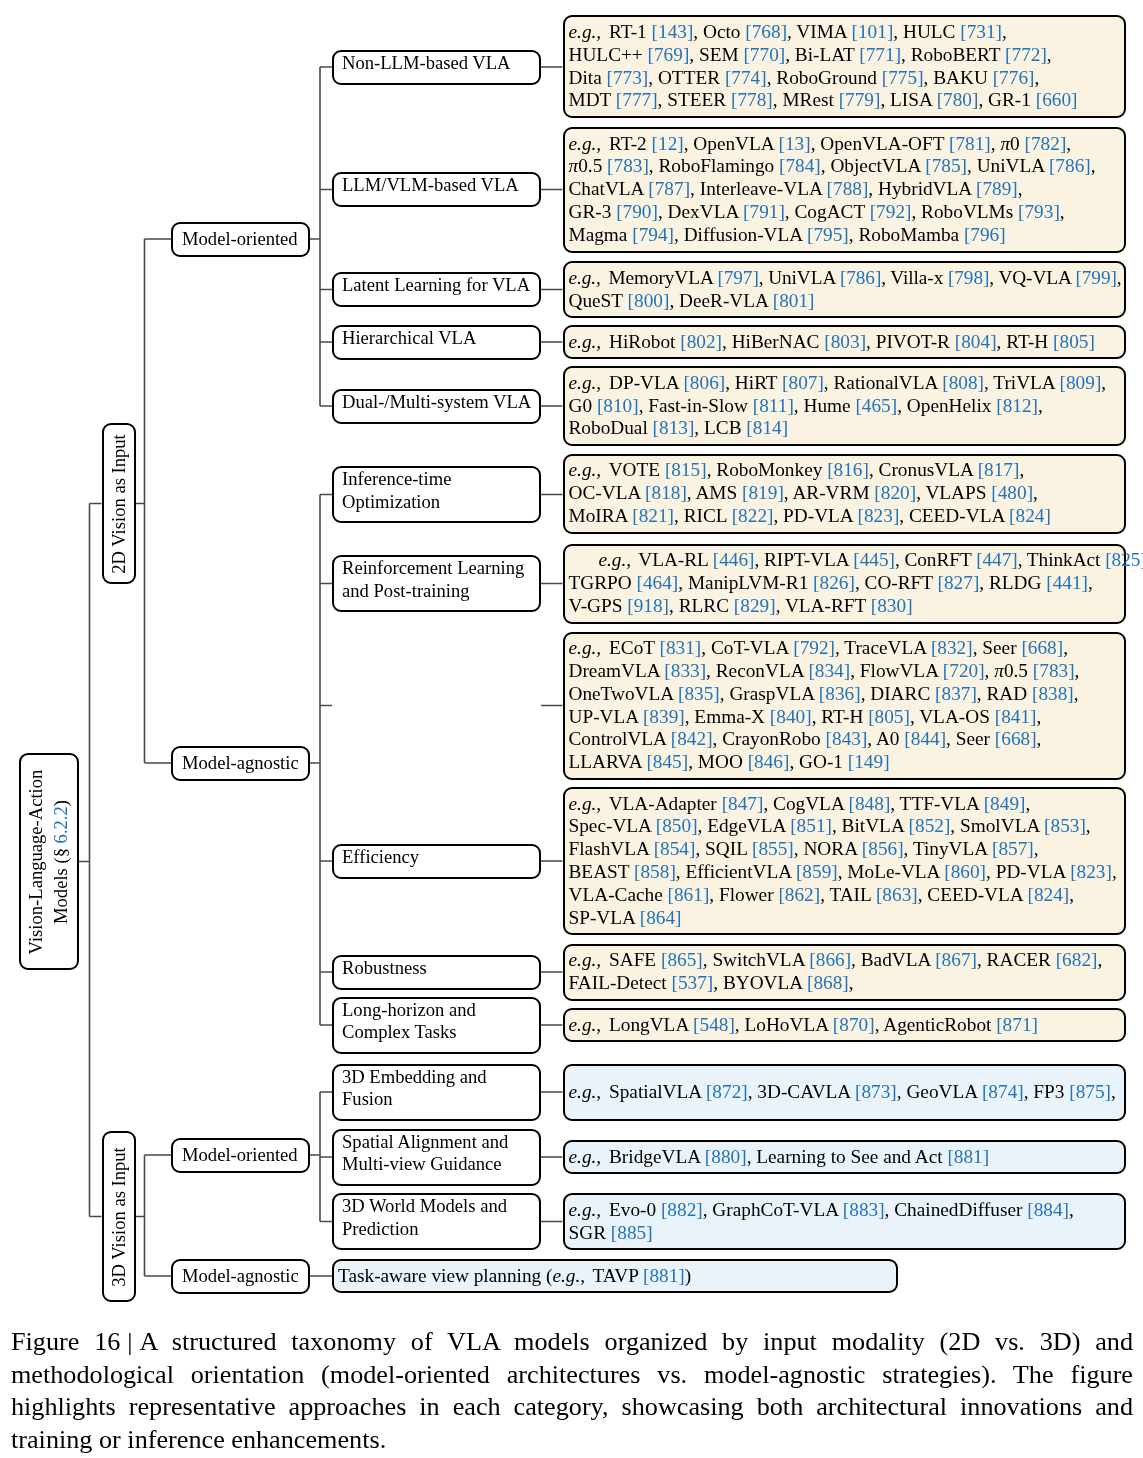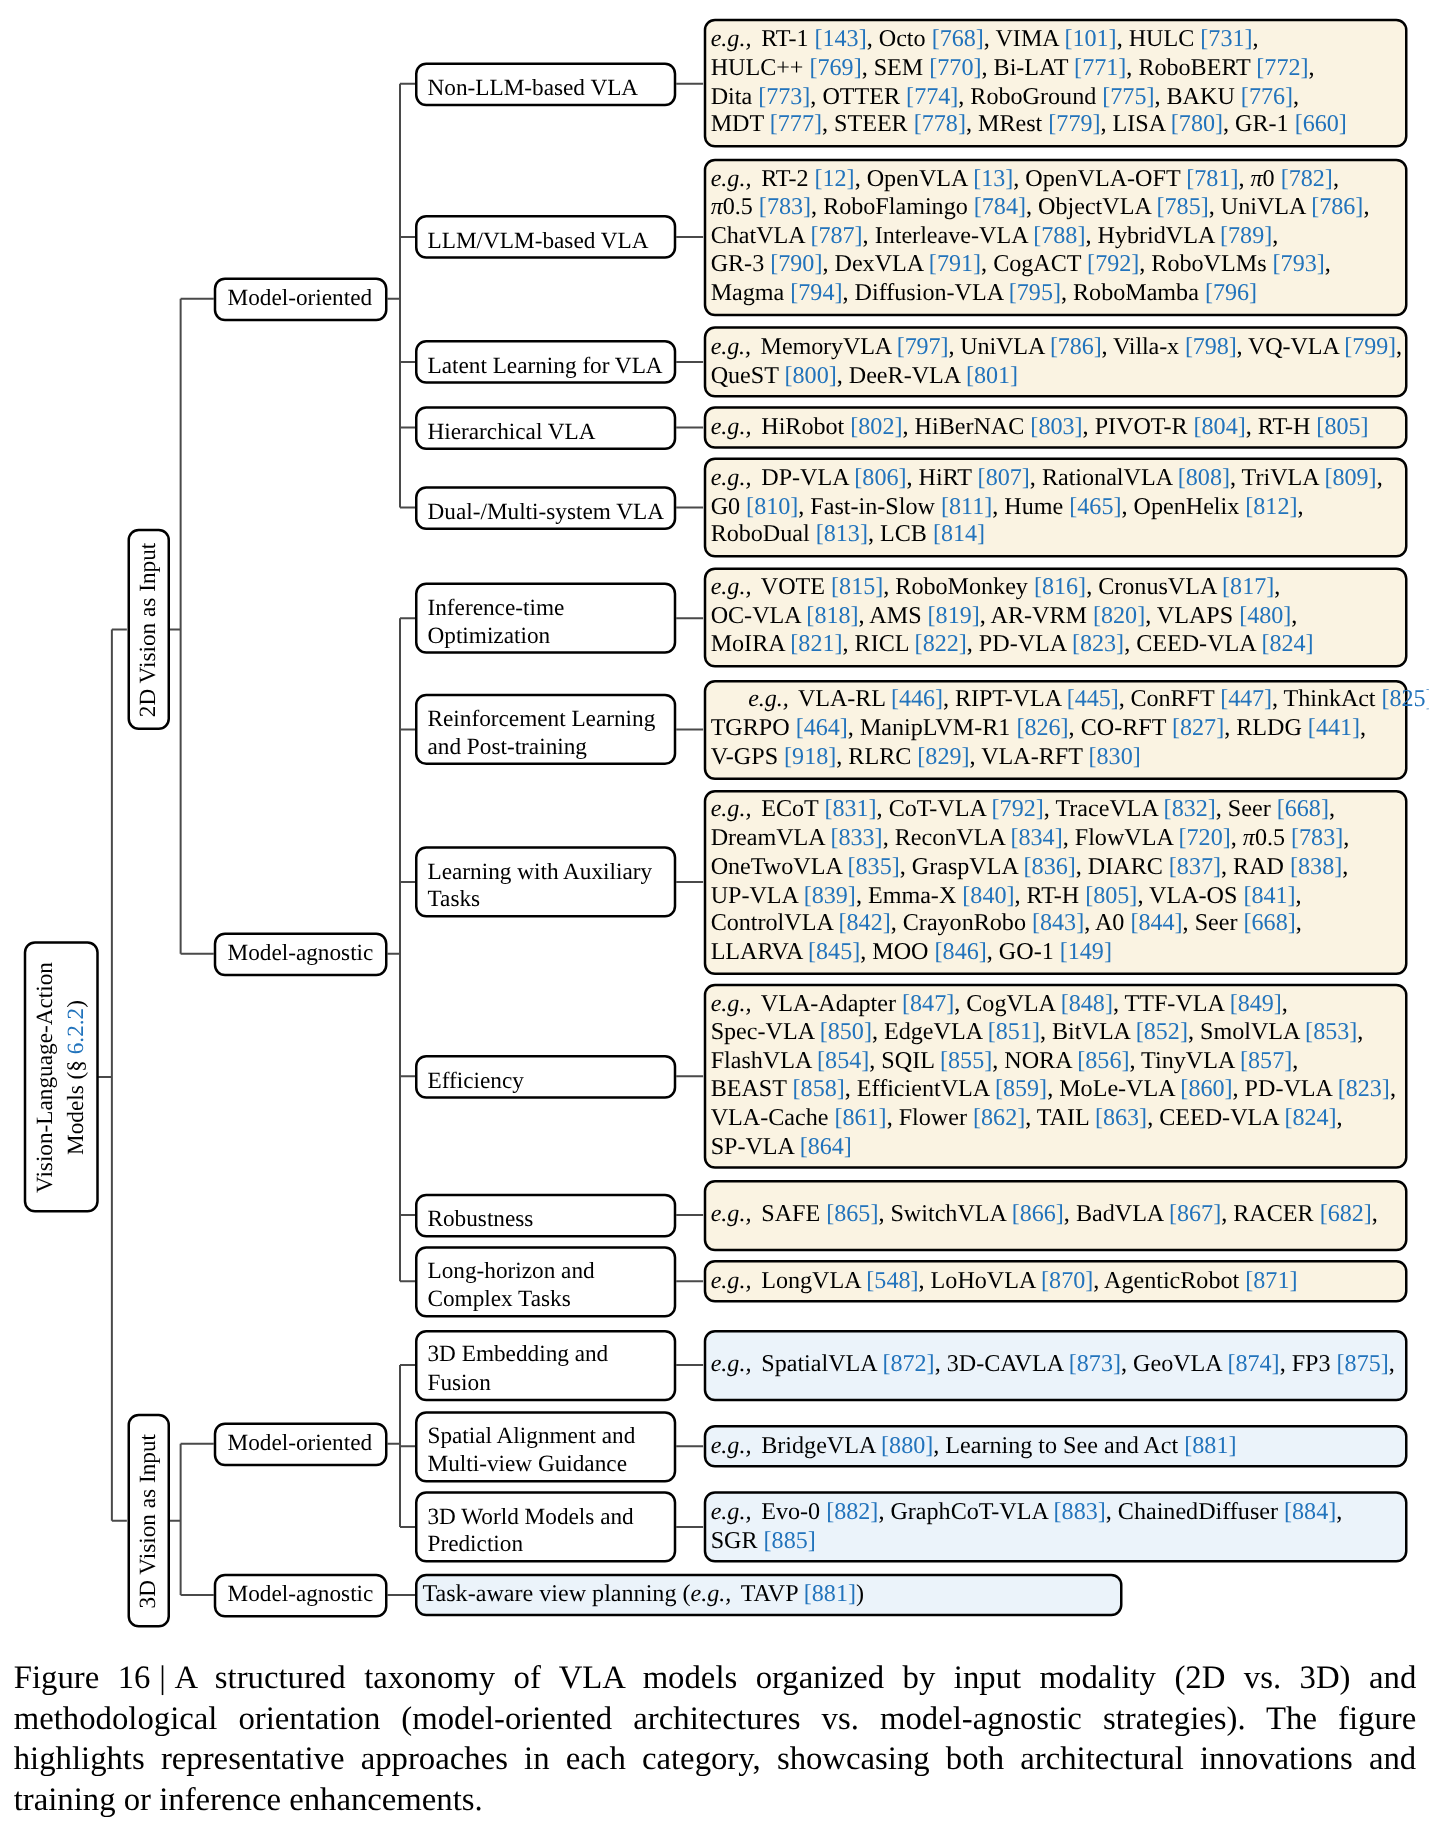--- a/index.html
+++ b/index.html
@@ -9,21 +9,21 @@
   #diagram{position:absolute;left:0;top:0;width:1143px;height:1310px;}
   #edges{position:absolute;left:0;top:0;}
   #edges path{fill:none;stroke:var(--edge,#4a4a4a);stroke-width:1.6;}
   .box{position:absolute;box-sizing:border-box;border:2px solid var(--border,#000);
        border-radius:9px;background:var(--node-bg,#fff);}
   .leaf{display:flex;flex-direction:column;justify-content:center;
         padding:0 2px 0 4px;font-size:19.3px;}
   .leaf-2d{background:var(--leaf-bg-2d,#faf3e2);}
   .leaf-3d{background:var(--leaf-bg-3d,#ebf3fa);}
   .ln{line-height:22.8px;white-space:nowrap;}
-  .cat{display:flex;flex-direction:column;justify-content:flex-end;
+  .cat{display:flex;flex-direction:column;justify-content:flex-start;
        padding-left:8px;font-size:18.6px;}
   .cat .ln{line-height:22.6px;}
   .ori{display:flex;align-items:center;padding-left:9px;font-size:18.6px;white-space:nowrap;}
   .vbox{display:flex;align-items:center;justify-content:center;font-size:18.6px;}
   .vbox .rot{transform:rotate(-90deg);flex:none;text-align:center;white-space:nowrap;}
   .vbox .ln{line-height:25px;}
   .cite,.refnum{color:var(--link-blue,#2173BC);}
   .eg,.pi{font-style:italic;}
   .eg{padding-right:3px;}
   #caption{position:absolute;left:11px;top:1326px;width:1122px;
@@ -89,24 +89,20 @@
     </div>
   <div class="box cat" style="left:332px;top:555.0px;width:209px;height:57px">
       <div class="ln">Reinforcement Learning</div>
       <div class="ln">and Post-training</div>
     </div>
   <div class="box leaf leaf-2d" style="left:562.5px;top:543.5px;width:563px;height:80px">
       <div class="ln" style="letter-spacing: -0.045px; margin-left: 30px;"><span class="eg">e.g.,</span> VLA-RL <span class="cite">[446]</span>, RIPT-VLA <span class="cite">[445]</span>, ConRFT <span class="cite">[447]</span>, ThinkAct <span class="cite">[825]</span>,</div>
       <div class="ln">TGRPO <span class="cite">[464]</span>, ManipLVM-R1 <span class="cite">[826]</span>, CO-RFT <span class="cite">[827]</span>, RLDG <span class="cite">[441]</span>,</div>
       <div class="ln">V-GPS <span class="cite">[918]</span>, RLRC <span class="cite">[829]</span>, VLA-RFT <span class="cite">[830]</span></div>
     </div>
-  <div class="box cat" style="left:332px;top:677.0px;width:209px;height:57px">
-      <div class="ln">Learning with Auxiliary</div>
-      <div class="ln">Tasks</div>
-    </div>
   <div class="box leaf leaf-2d" style="left:562.5px;top:631.5px;width:563px;height:148px">
       <div class="ln"><span class="eg">e.g.,</span> ECoT <span class="cite">[831]</span>, CoT-VLA <span class="cite">[792]</span>, TraceVLA <span class="cite">[832]</span>, Seer <span class="cite">[668]</span>,</div>
       <div class="ln">DreamVLA <span class="cite">[833]</span>, ReconVLA <span class="cite">[834]</span>, FlowVLA <span class="cite">[720]</span>, <span class="pi">π</span>0.5 <span class="cite">[783]</span>,</div>
       <div class="ln">OneTwoVLA <span class="cite">[835]</span>, GraspVLA <span class="cite">[836]</span>, DIARC <span class="cite">[837]</span>, RAD <span class="cite">[838]</span>,</div>
       <div class="ln">UP-VLA <span class="cite">[839]</span>, Emma-X <span class="cite">[840]</span>, RT-H <span class="cite">[805]</span>, VLA-OS <span class="cite">[841]</span>,</div>
       <div class="ln">ControlVLA <span class="cite">[842]</span>, CrayonRobo <span class="cite">[843]</span>, A0 <span class="cite">[844]</span>, Seer <span class="cite">[668]</span>,</div>
       <div class="ln">LLARVA <span class="cite">[845]</span>, MOO <span class="cite">[846]</span>, GO-1 <span class="cite">[149]</span></div>
     </div>
   <div class="box cat" style="left:332px;top:843.5px;width:209px;height:35px">
       <div class="ln">Efficiency</div>
@@ -117,20 +113,21 @@
       <div class="ln">FlashVLA <span class="cite">[854]</span>, SQIL <span class="cite">[855]</span>, NORA <span class="cite">[856]</span>, TinyVLA <span class="cite">[857]</span>,</div>
       <div class="ln">BEAST <span class="cite">[858]</span>, EfficientVLA <span class="cite">[859]</span>, MoLe-VLA <span class="cite">[860]</span>, PD-VLA <span class="cite">[823]</span>,</div>
       <div class="ln">VLA-Cache <span class="cite">[861]</span>, Flower <span class="cite">[862]</span>, TAIL <span class="cite">[863]</span>, CEED-VLA <span class="cite">[824]</span>,</div>
       <div class="ln">SP-VLA <span class="cite">[864]</span></div>
     </div>
   <div class="box cat" style="left:332px;top:954.5px;width:209px;height:35px">
       <div class="ln">Robustness</div>
     </div>
   <div class="box leaf leaf-2d" style="left:562.5px;top:943.5px;width:563px;height:57px">
       <div class="ln"><span class="eg">e.g.,</span> SAFE <span class="cite">[865]</span>, SwitchVLA <span class="cite">[866]</span>, BadVLA <span class="cite">[867]</span>, RACER <span class="cite">[682]</span>,</div>
+      <div class="ln">FAIL-Detect <span class="cite">[537]</span>, BYOVLA <span class="cite">[868]</span>,</div>
     </div>
   <div class="box cat" style="left:332px;top:996.5px;width:209px;height:57px">
       <div class="ln">Long-horizon and</div>
       <div class="ln">Complex Tasks</div>
     </div>
   <div class="box leaf leaf-2d" style="left:562.5px;top:1008.0px;width:563px;height:34px">
       <div class="ln"><span class="eg">e.g.,</span> LongVLA <span class="cite">[548]</span>, LoHoVLA <span class="cite">[870]</span>, AgenticRobot <span class="cite">[871]</span></div>
     </div>
   <div class="box cat" style="left:332px;top:1063.5px;width:209px;height:57px">
       <div class="ln">3D Embedding and</div>

